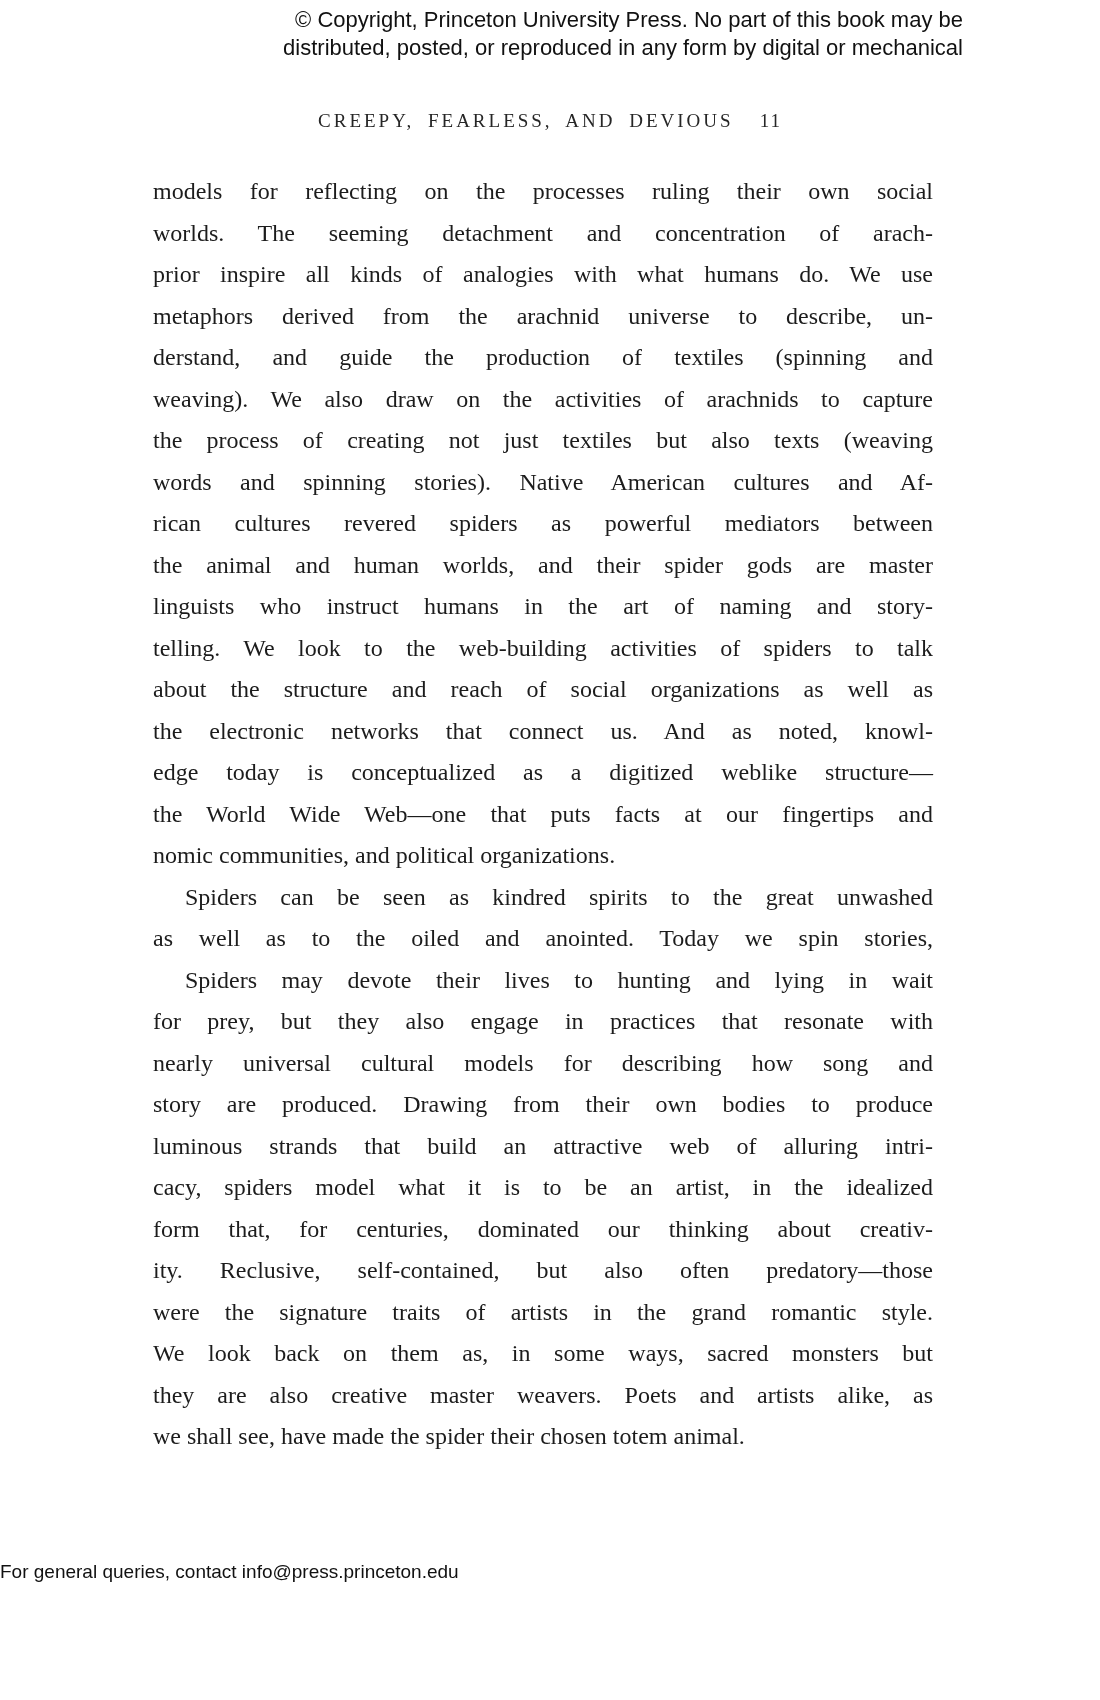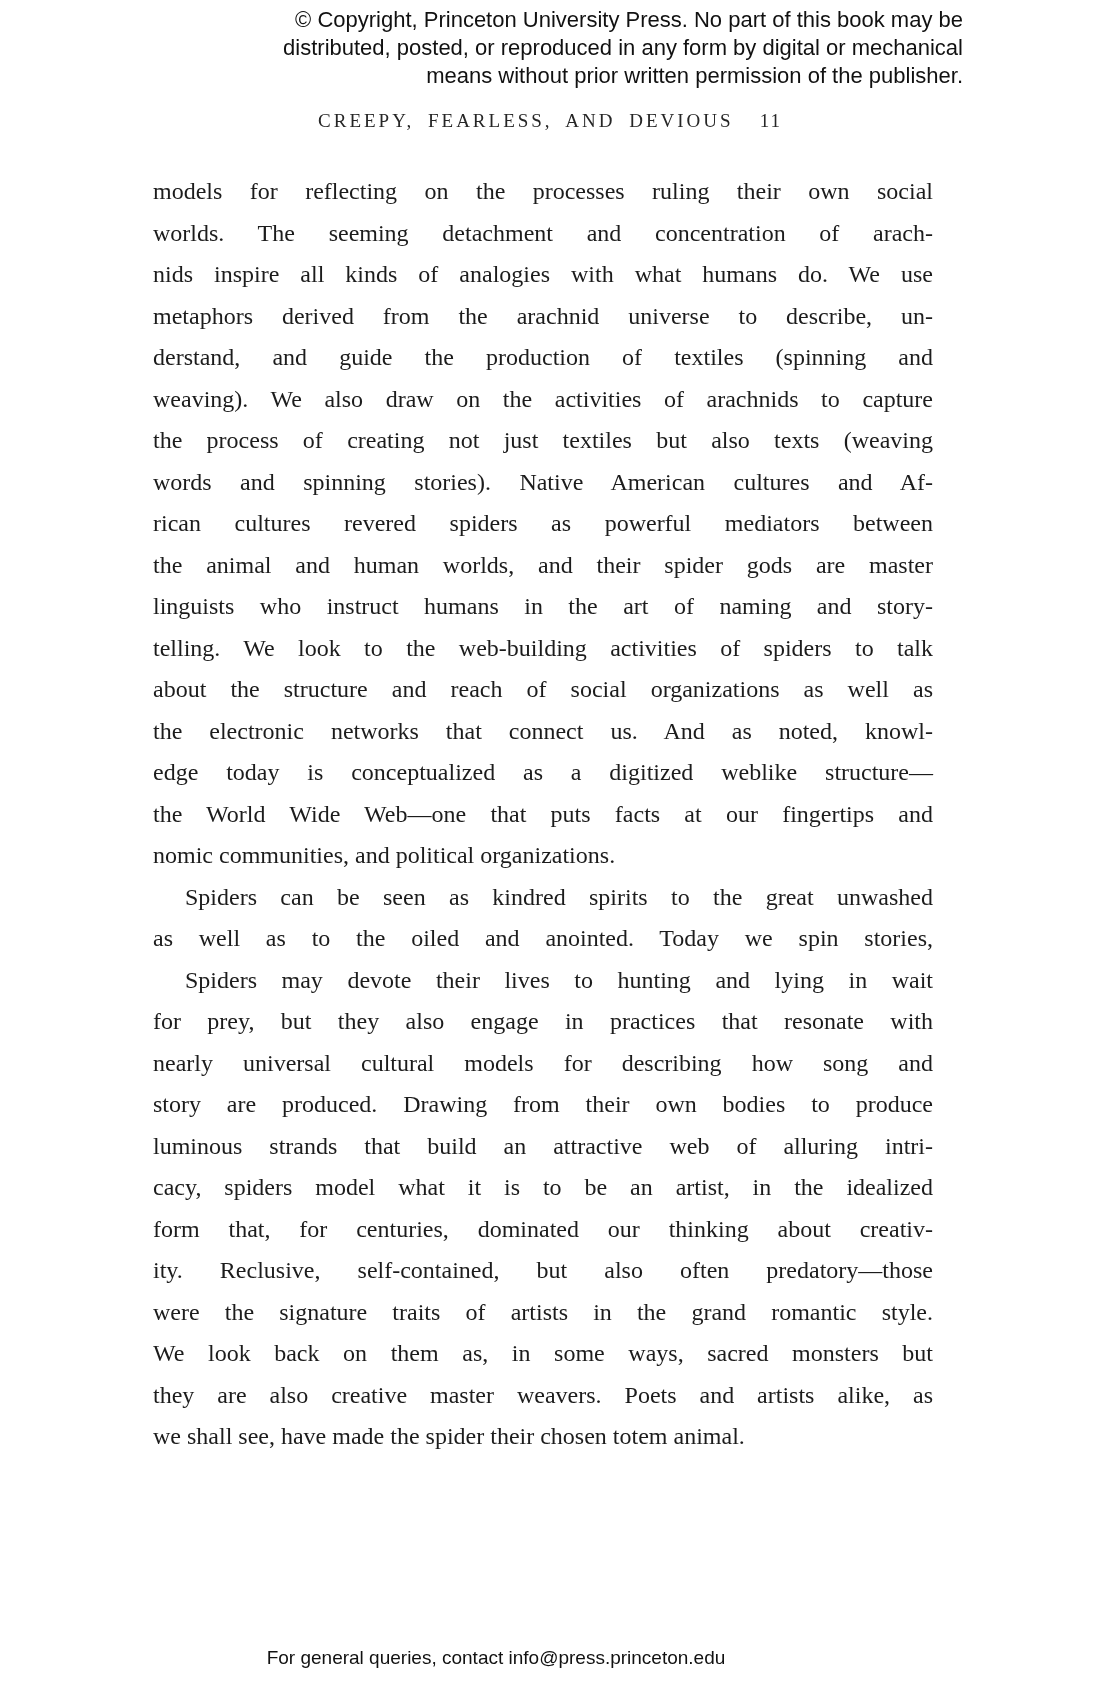--- a/index.html
+++ b/index.html
@@ -51,48 +51,47 @@
     text-justify:inter-word;
     text-align-last:justify;
   }
   .body-line.para-end{
     text-align-last:left;
   }
   .body-line.indent{
     text-indent:32px;
   }
   .footer{
-    position:absolute;top:1646px;left:0;width:992px;
-    text-align:center;
+    position:absolute;top:1560px;left:0;width:992px;
+    text-align:left;
     font-family:"Liberation Sans",sans-serif;
     font-size:19px;line-height:24px;
     color:var(--meta-text);
   }
 </style>
 </head>
 <body>
 
 <div class="page">
 
   <div class="copyright">
     <div class="copyright-line">© Copyright, Princeton University Press. No part of this book may be</div>
     <div class="copyright-line">distributed, posted, or reproduced in any form by digital or mechanical</div>
-    <div class="copyright-line">means without prior written permission of the publisher.</div>
   </div>
 
   <div class="running-head">
     <span class="title">CREEPY, FEARLESS, AND DEVIOUS</span><span class="pagenum">11</span>
   </div>
 
   <div class="body-text">
 
     <div>
       <div class="body-line">models for reflecting on the processes ruling their own social</div>
       <div class="body-line">worlds. The seeming detachment and concentration of arach-</div>
-      <div class="body-line">nids inspire all kinds of analogies with what humans do. We use</div>
+      <div class="body-line">prior inspire all kinds of analogies with what humans do. We use</div>
       <div class="body-line">metaphors derived from the arachnid universe to describe, un-</div>
       <div class="body-line">derstand, and guide the production of textiles (spinning and</div>
       <div class="body-line">weaving). We also draw on the activities of arachnids to capture</div>
       <div class="body-line">the process of creating not just textiles but also texts (weaving</div>
       <div class="body-line">words and spinning stories). Native American cultures and Af-</div>
       <div class="body-line">rican cultures revered spiders as powerful mediators between</div>
       <div class="body-line">the animal and human worlds, and their spider gods are master</div>
       <div class="body-line">linguists who instruct humans in the art of naming and story-</div>
       <div class="body-line">telling. We look to the web-building activities of spiders to talk</div>
       <div class="body-line">about the structure and reach of social organizations as well as</div>

